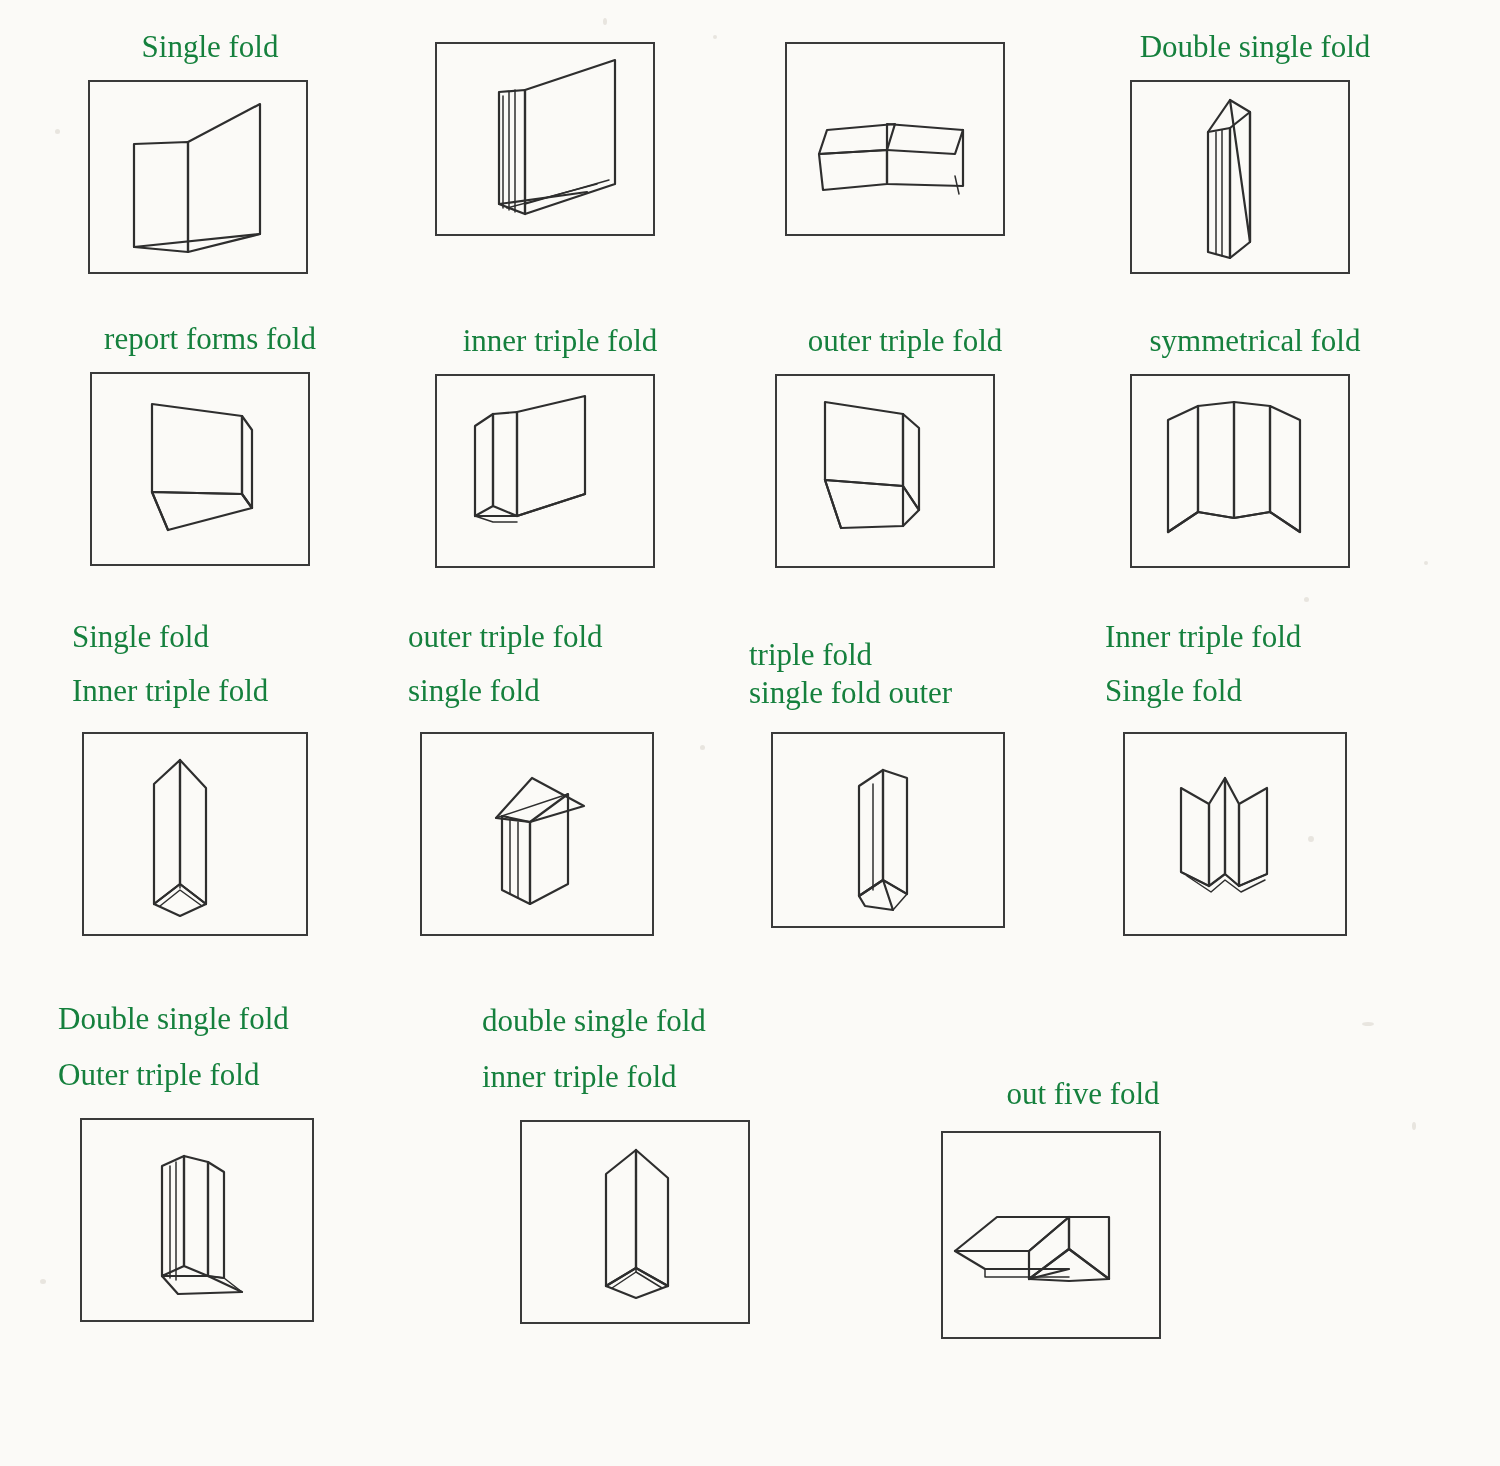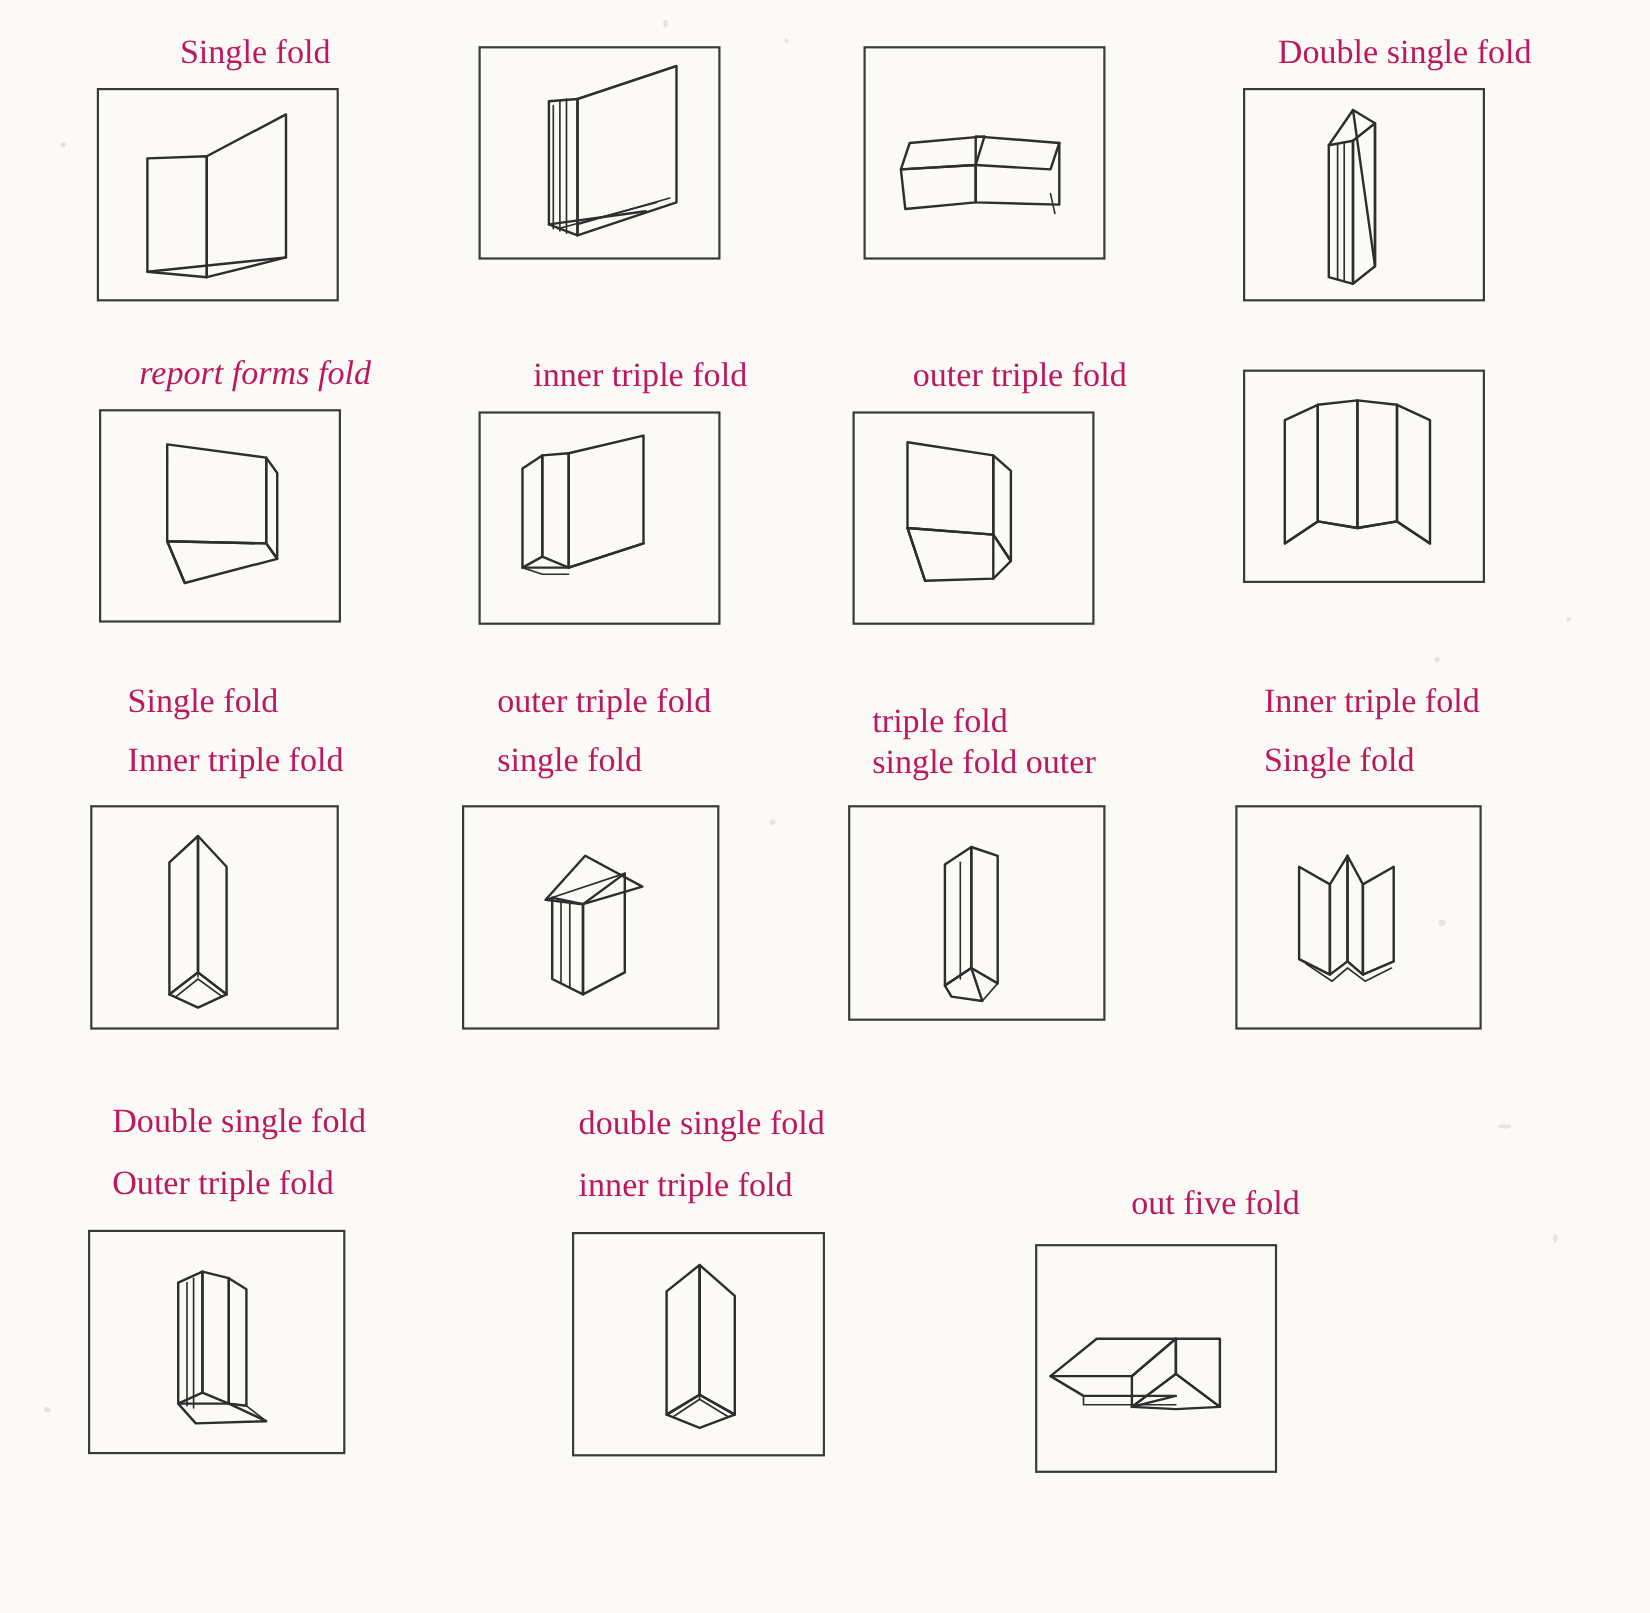--- a/index.html
+++ b/index.html
@@ -33,23 +33,22 @@
     width: 1500px;
     height: 1466px;
   }
   .cell {
     position: absolute;
   }
   .caption {
     font-size: 31px;
     line-height: 1.22;
     text-align: center;
-    color: #be185d;
+    color: #15803d;
     white-space: nowrap;
-    margin-left: 44px;
   }
   .caption.left {
     text-align: left;
   }
   .box {
     border: 2px solid #3a3a3a;
     background: transparent;
     position: relative;
   }
   .box svg {
@@ -133,21 +132,21 @@
         <path class="fig-line" d="M76 50 L76 170 L98 176 L98 46 Z"></path>
         <path class="fig-line" d="M98 46 L98 176 L118 160 L118 30 Z"></path>
         <path class="fig-line" d="M118 30 L118 160 L98 18 Z"></path>
         <path class="fig-line-thin" d="M84 50 L84 172"></path>
         <path class="fig-line-thin" d="M90 48 L90 174"></path>
         <path class="fig-line" d="M98 18 L76 50"></path>
       </svg>
     </div>
   </div>
 
-  <div class="cell" style="left:40px;top:320px;width:340px;font-style:italic;">
+  <div class="cell" style="left:40px;top:320px;width:340px;">
     <div class="caption">report forms fold</div>
     <div class="box" style="width:216px;height:190px;margin:14px auto 0 50px;">
       <svg width="212" height="186" viewBox="0 0 212 186">
         <path class="fig-line" d="M60 30 L150 42 L150 120 L60 118 Z"></path>
         <path class="fig-line" d="M150 42 L160 56 L160 134 L150 120 Z"></path>
         <path class="fig-line" d="M60 118 L150 120 L160 134 L76 156 Z"></path>
         <path class="fig-line" d="M60 118 L76 156"></path>
       </svg>
     </div>
   </div>
@@ -172,20 +171,21 @@
         <path class="fig-line" d="M48 26 L126 38 L126 110 L48 104 Z"></path>
         <path class="fig-line" d="M126 38 L142 52 L142 134 L126 110 Z"></path>
         <path class="fig-line" d="M48 104 L126 110 L126 150 L64 152 Z"></path>
         <path class="fig-line" d="M126 110 L142 134 L126 150"></path>
         <path class="fig-line" d="M48 104 L64 152"></path>
       </svg>
     </div>
   </div>
 
   <div class="cell" style="left:1085px;top:322px;width:340px;">
+    <div class="caption">symmetrical fold</div>
     <div class="box" style="width:216px;height:190px;margin:14px auto 0 45px;">
       <svg width="212" height="186" viewBox="0 0 212 186">
         <path class="fig-line" d="M36 44 L66 30 L66 136 L36 156 Z"></path>
         <path class="fig-line" d="M66 30 L66 136 L102 142 L102 26 Z"></path>
         <path class="fig-line" d="M102 26 L138 30 L138 136 L102 142 Z"></path>
         <path class="fig-line" d="M138 30 L168 44 L168 156 L138 136 Z"></path>
         <path class="fig-line" d="M36 156 L66 136 L102 142 L138 136 L168 156"></path>
       </svg>
     </div>
   </div>

